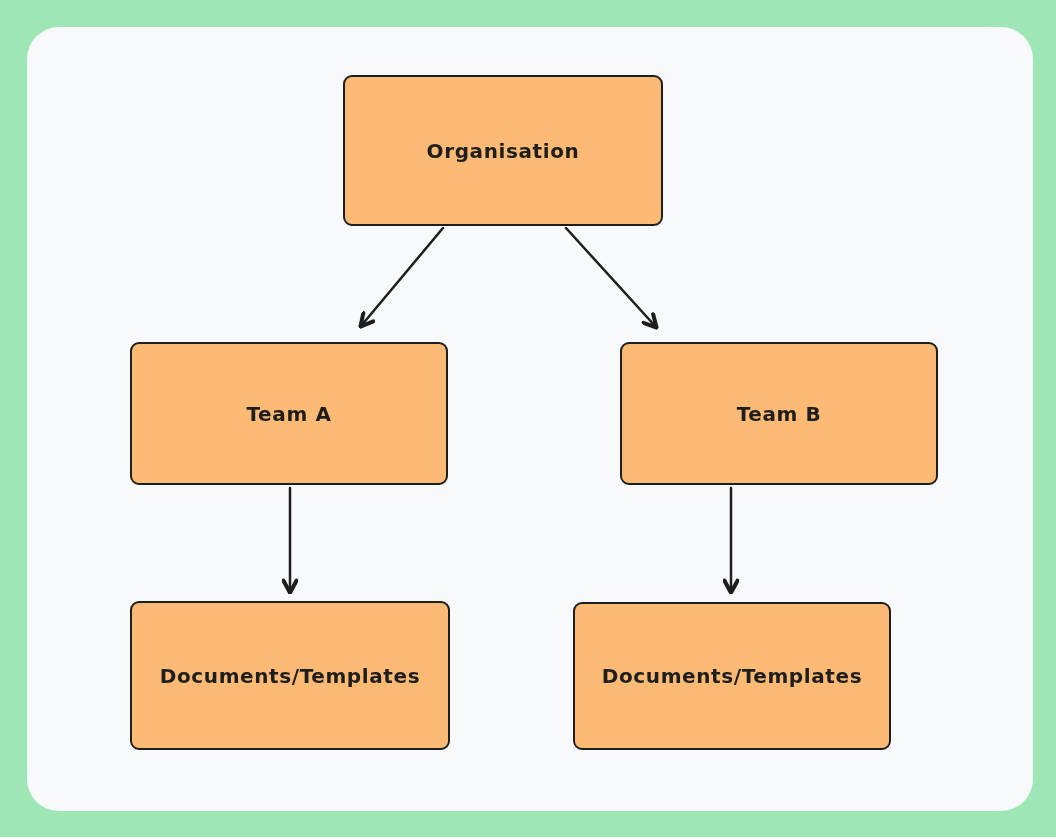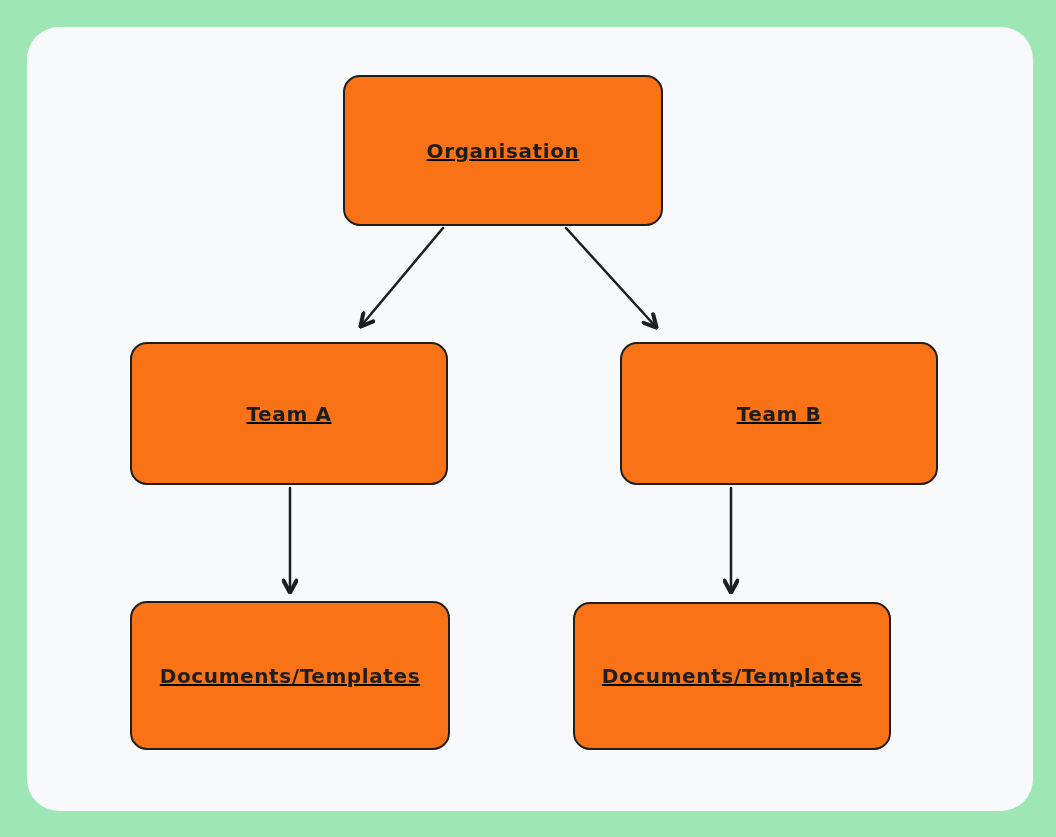--- a/index.html
+++ b/index.html
@@ -18,27 +18,26 @@
     top: 27px;
     width: 1006px;
     height: 784px;
     background: #f8f9fb;
     border-radius: 32px;
   }
 
   .node {
     position: absolute;
     border: 2.5px solid #1e1e1e;
-    border-radius: 17px;
-    background: #f97316;
+    border-radius: 9px;
+    background: #fdba74;
     display: flex;
     align-items: center;
     justify-content: center;
     box-sizing: border-box;
-    text-decoration: underline;
   }
   .node .label {
     color: #1e1e1e;
     font-size: 20px;
     font-weight: 600;
     letter-spacing: 0.6px;
     text-align: center;
     white-space: nowrap;
   }
 

